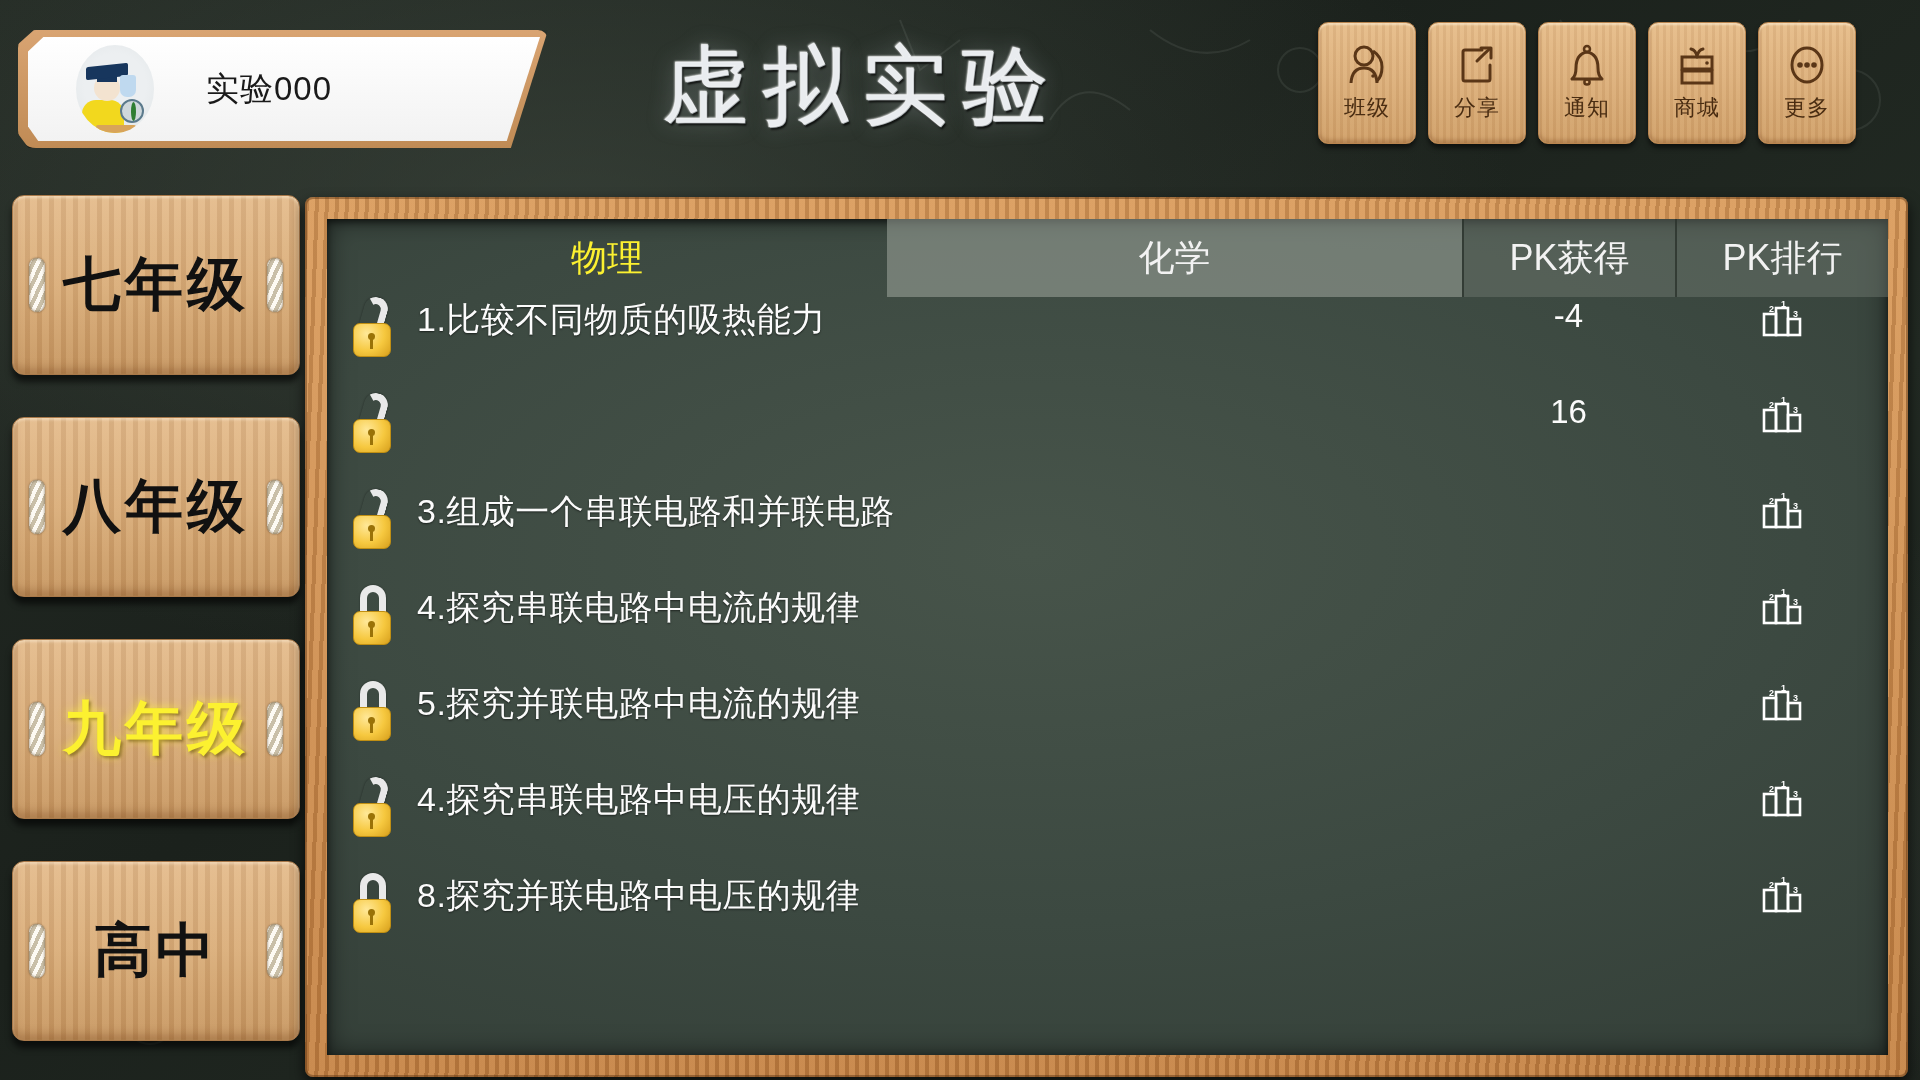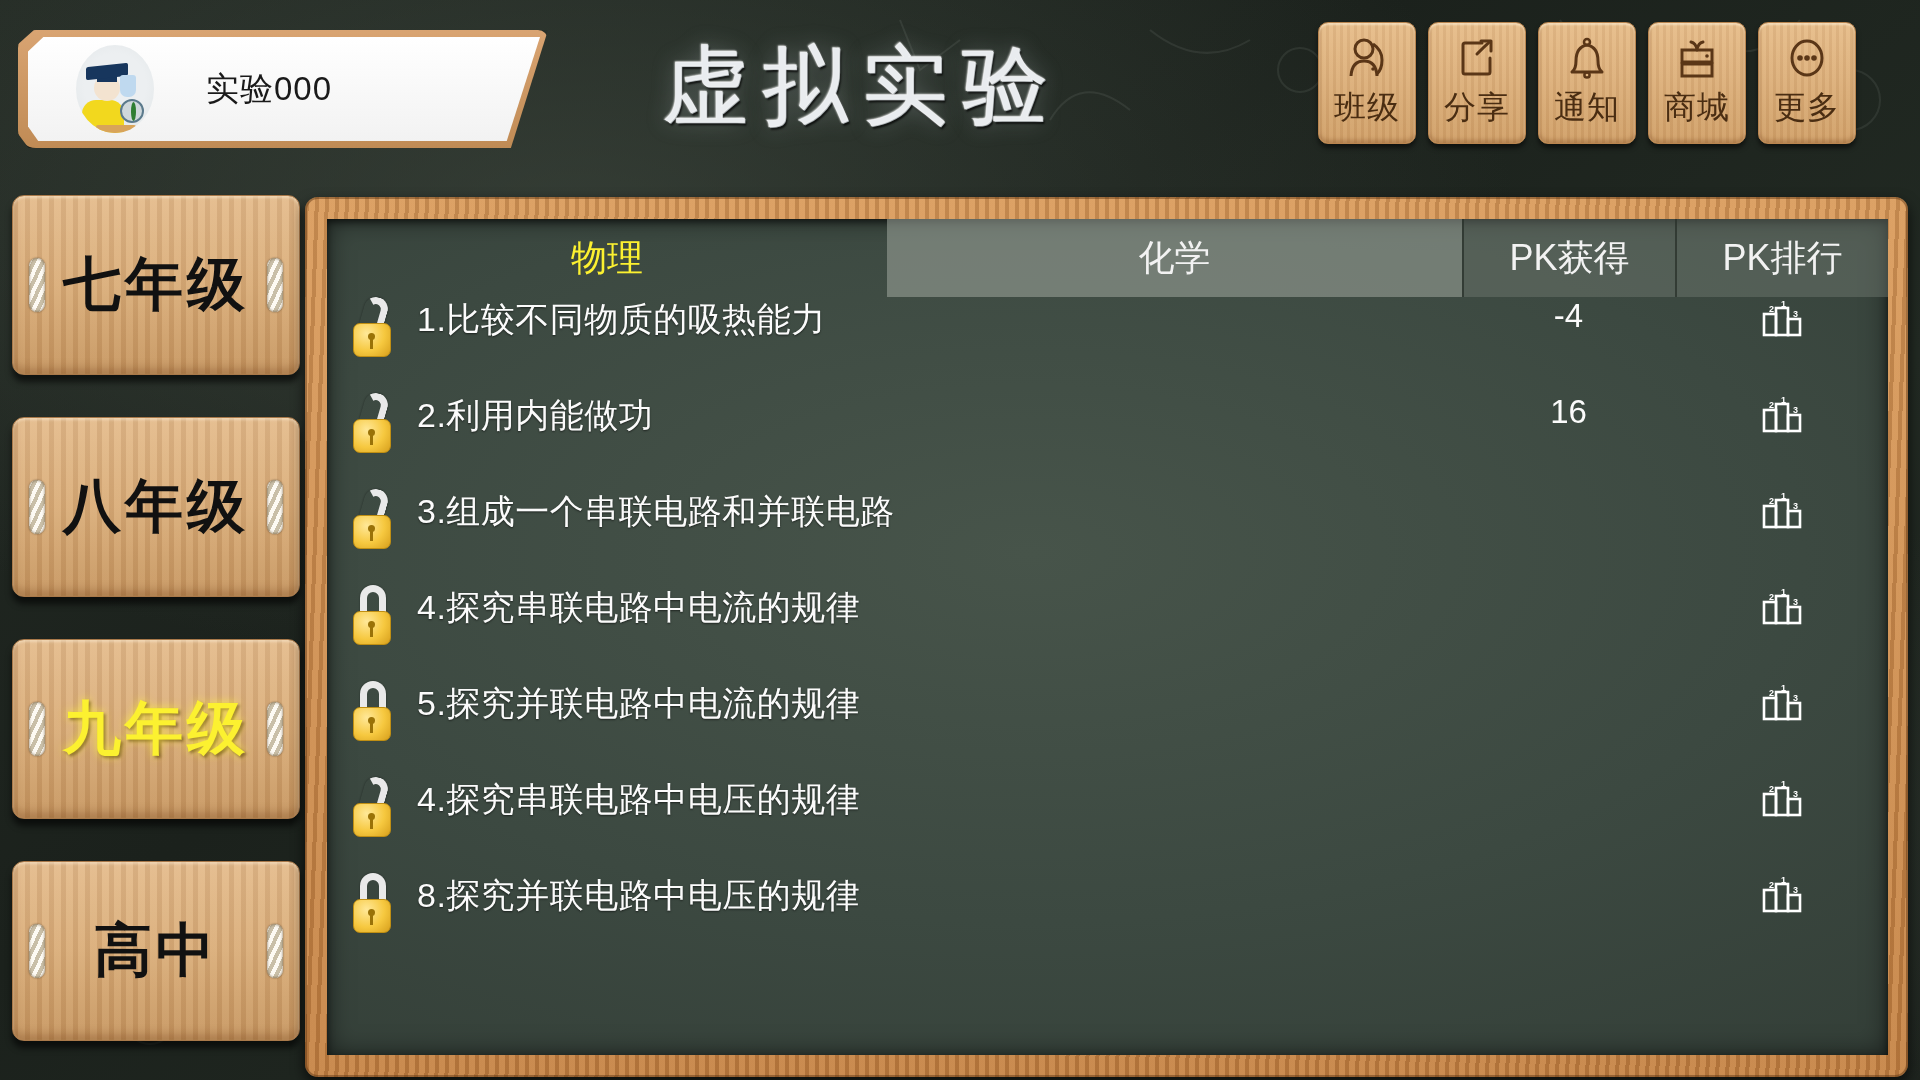--- a/index.html
+++ b/index.html
@@ -68,21 +68,21 @@
     width: 98px; height: 122px; border-radius: 10px;
     background:
       repeating-linear-gradient(90deg, rgba(150,100,55,.10) 0 3px, rgba(255,225,185,.08) 3px 7px),
       linear-gradient(180deg,#e6bd8b 0%, #dcb07c 45%, #cf9f68 100%);
     border: 1px solid #b9854f;
     box-shadow: 0 4px 5px rgba(0,0,0,.55), inset 0 2px 2px rgba(255,240,215,.6), inset 0 -3px 4px rgba(120,70,30,.35);
     display: flex; flex-direction: column; align-items: center; justify-content: center;
     gap: 6px; cursor: pointer;
   }
   .tool-btn svg { display: block; }
-  .tool-btn .tlabel { font-size: 32px; color: #4a2d12; letter-spacing: 1px; }
+  .tool-btn .tlabel { font-size: 22px; color: #4a2d12; letter-spacing: 1px; }
 
   
   .sidebar { position: absolute; left: 12px; top: 195px; width: 290px; }
   .grade-btn {
     width: 288px; height: 180px; margin-bottom: 42px; border-radius: 12px;
     background:
       repeating-linear-gradient(90deg, rgba(140,92,48,.13) 0 5px, rgba(255,226,186,.10) 5px 12px),
       linear-gradient(180deg,#e3bb8d 0%, #d8ac79 50%, #c4945f 100%);
     border: 1px solid #a9794a;
     box-shadow: 0 7px 6px rgba(0,0,0,.6), inset 0 2px 3px rgba(255,240,215,.55), inset 0 -6px 8px rgba(120,72,32,.35);
@@ -96,21 +96,21 @@
     box-shadow: inset 0 0 3px rgba(90,70,40,.8), 0 0 2px rgba(0,0,0,.5);
   }
   .grade-btn .grommet.l { left: 16px; }
   .grade-btn .grommet.r { right: 16px; }
   .grade-btn .glabel { font-size: 58px; font-weight: bold; color: #111; letter-spacing: 4px; }
   .grade-btn.active .glabel { color: #fcf130; text-shadow: 0 0 10px rgba(255,240,60,.85), 2px 2px 3px rgba(70,40,10,.7); }
 
   
   .board {
     position: absolute; left: 305px; top: 197px; width: 1603px; height: 880px;
-    border-radius: 13px;
+    border-radius: 8px;
     background:
       repeating-linear-gradient(92deg, rgba(120,70,25,.22) 0 4px, rgba(245,196,140,.18) 4px 10px),
       linear-gradient(180deg,#d79a5d,#c07f43);
     padding: 22px 20px 22px 22px;
     box-shadow: 0 6px 14px rgba(0,0,0,.7), inset 0 0 0 2px rgba(90,50,18,.45);
   }
   .board-inner {
     width: 100%; height: 100%; position: relative; overflow: hidden;
     background:
       radial-gradient(ellipse 90% 80% at 45% 40%, #47544a 0%, #3c4941 55%, #333e37 100%);
@@ -315,21 +315,20 @@
           </svg>
         </span>
       </div>
 
       <div class="row">
         <span class="lock open">
             <span class="shackle"></span>
             <span class="bodyb"></span>
             <span class="keyhole"></span>
           </span>
-        <span class="row-title">2.利用内能做功</span>
         <span class="pk-score">16</span>
         <span class="pk-rank">
           <svg width="46" height="46" viewBox="0 0 46 46">
             <text x="10" y="15" font-size="9" fill="#fff" font-family="Liberation Sans, sans-serif" font-weight="bold">2</text>
             <text x="22" y="10" font-size="9" fill="#fff" font-family="Liberation Sans, sans-serif" font-weight="bold">1</text>
             <text x="34" y="20" font-size="9" fill="#fff" font-family="Liberation Sans, sans-serif" font-weight="bold">3</text>
             <rect x="5" y="17" width="12" height="21" fill="none" stroke="#fff" stroke-width="2.6"></rect>
             <rect x="17" y="11" width="12" height="27" fill="none" stroke="#fff" stroke-width="2.6"></rect>
             <rect x="29" y="22" width="12" height="16" fill="none" stroke="#fff" stroke-width="2.6"></rect>
           </svg>

